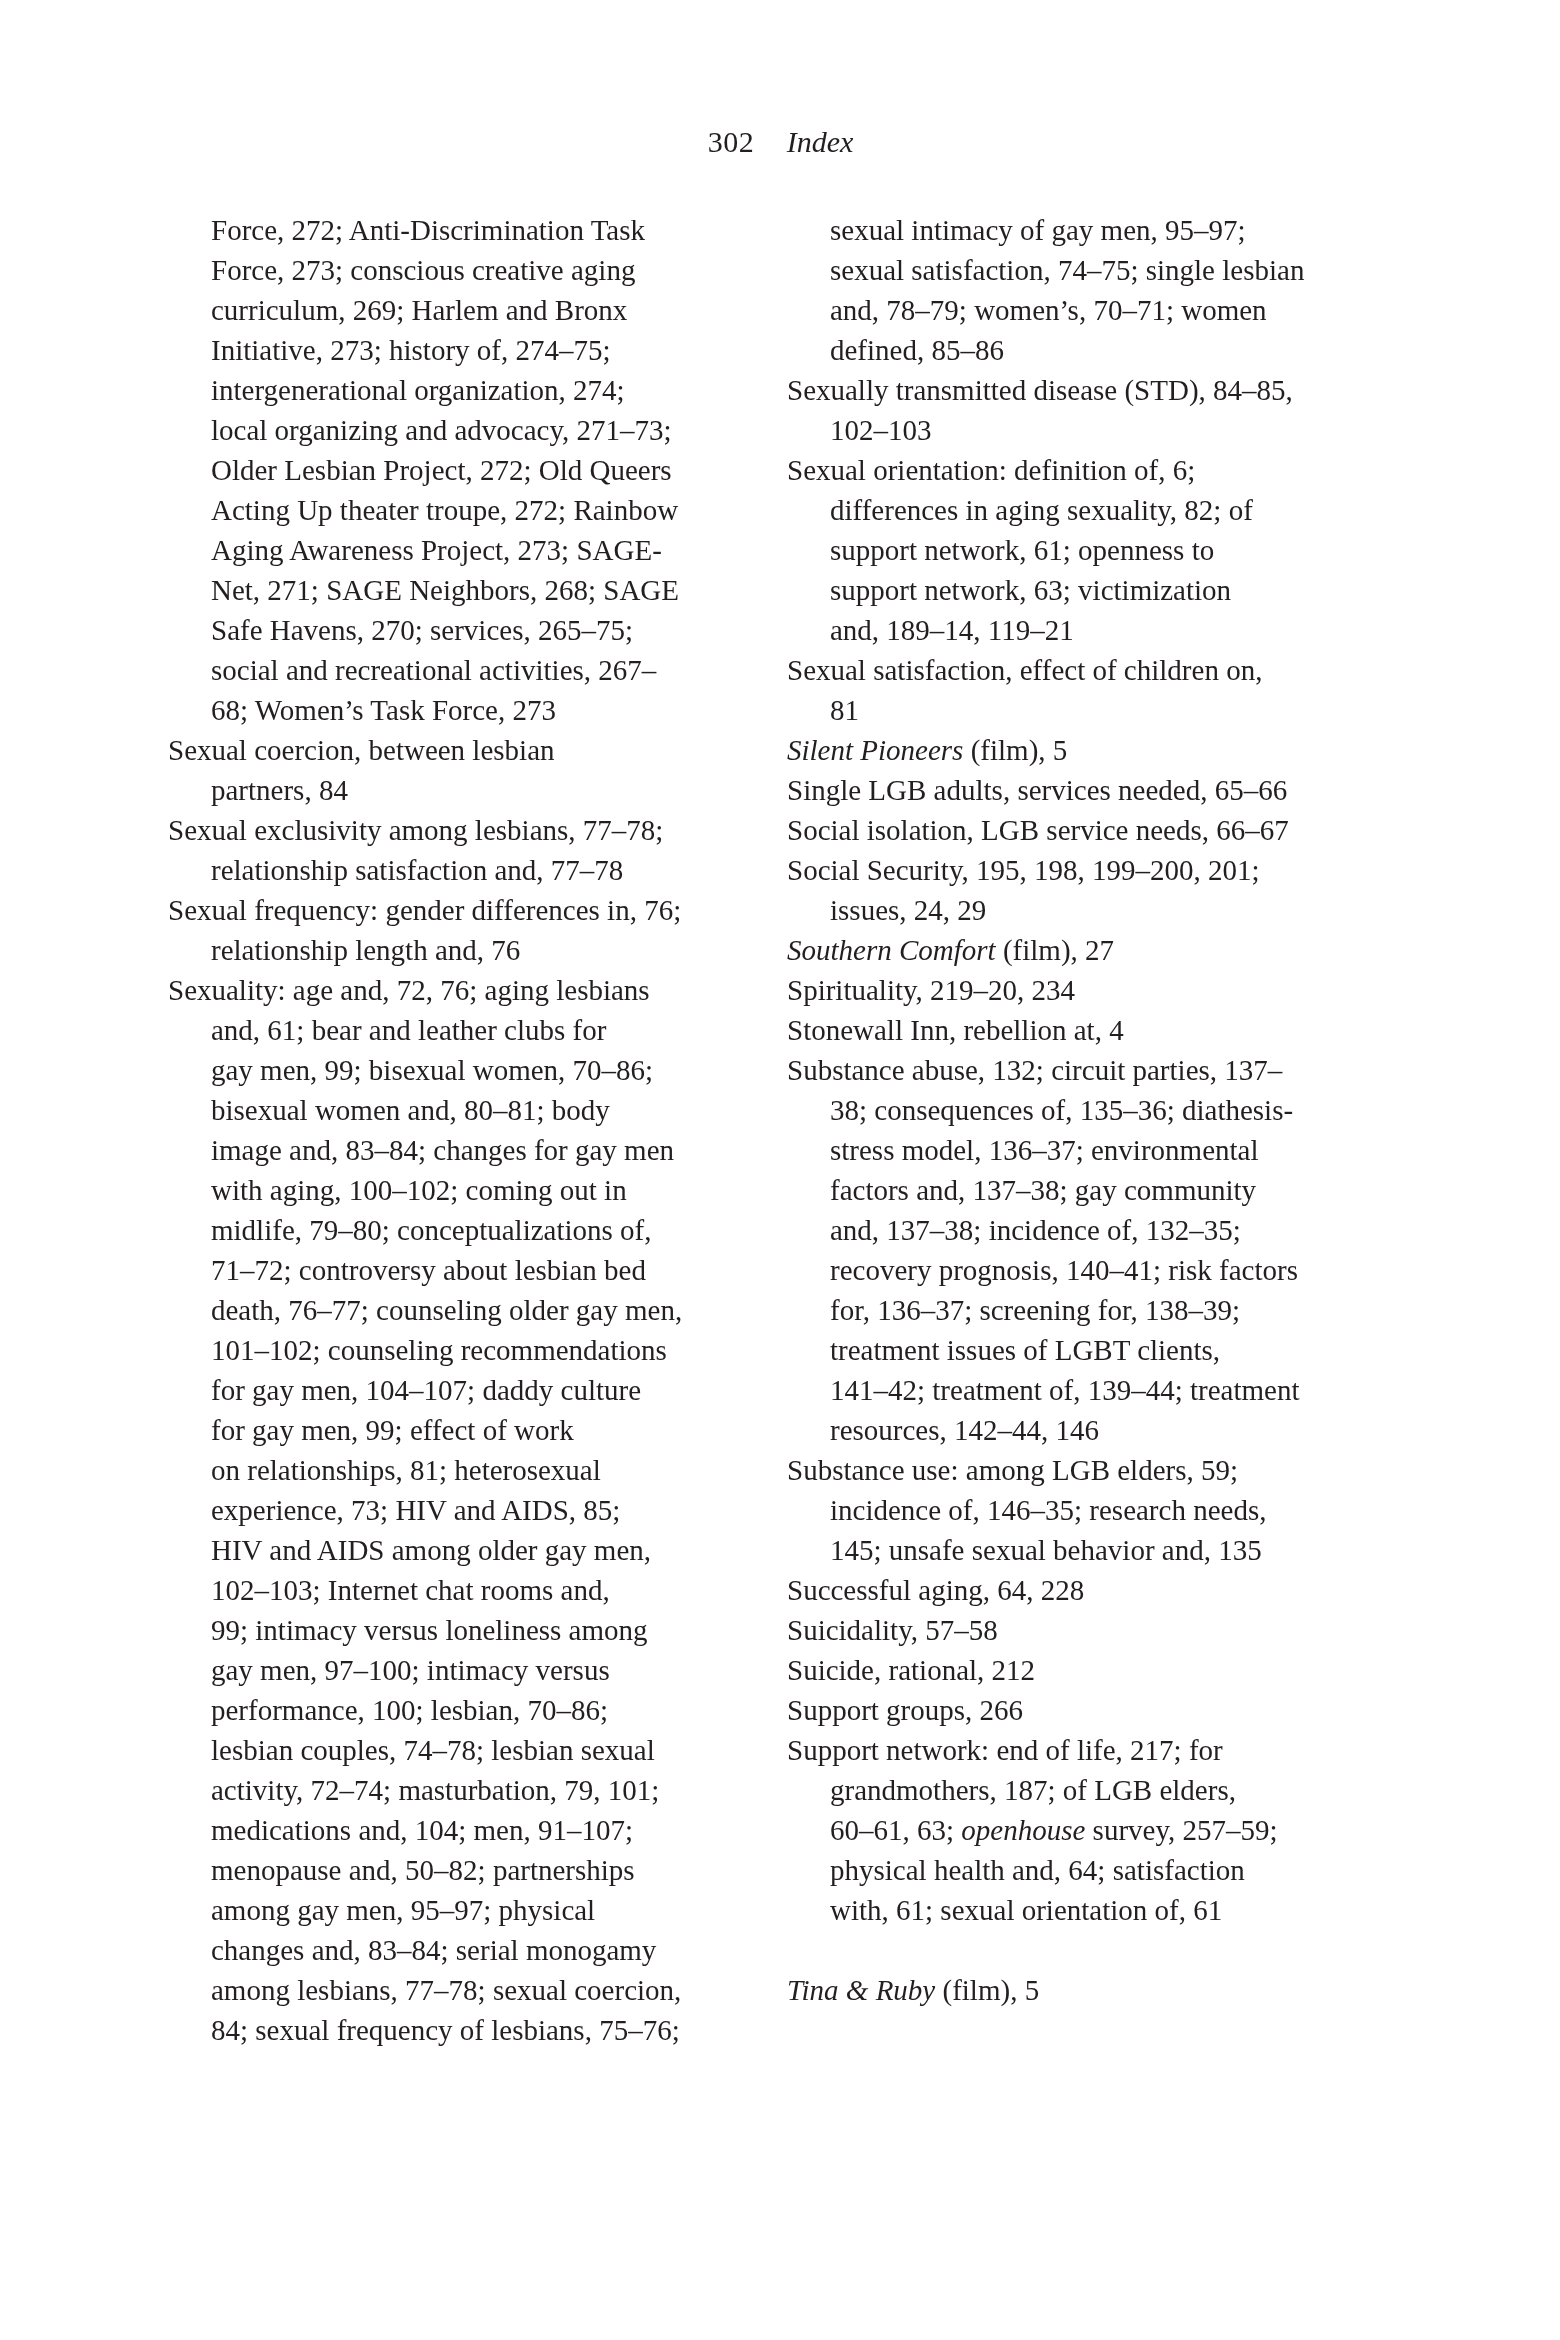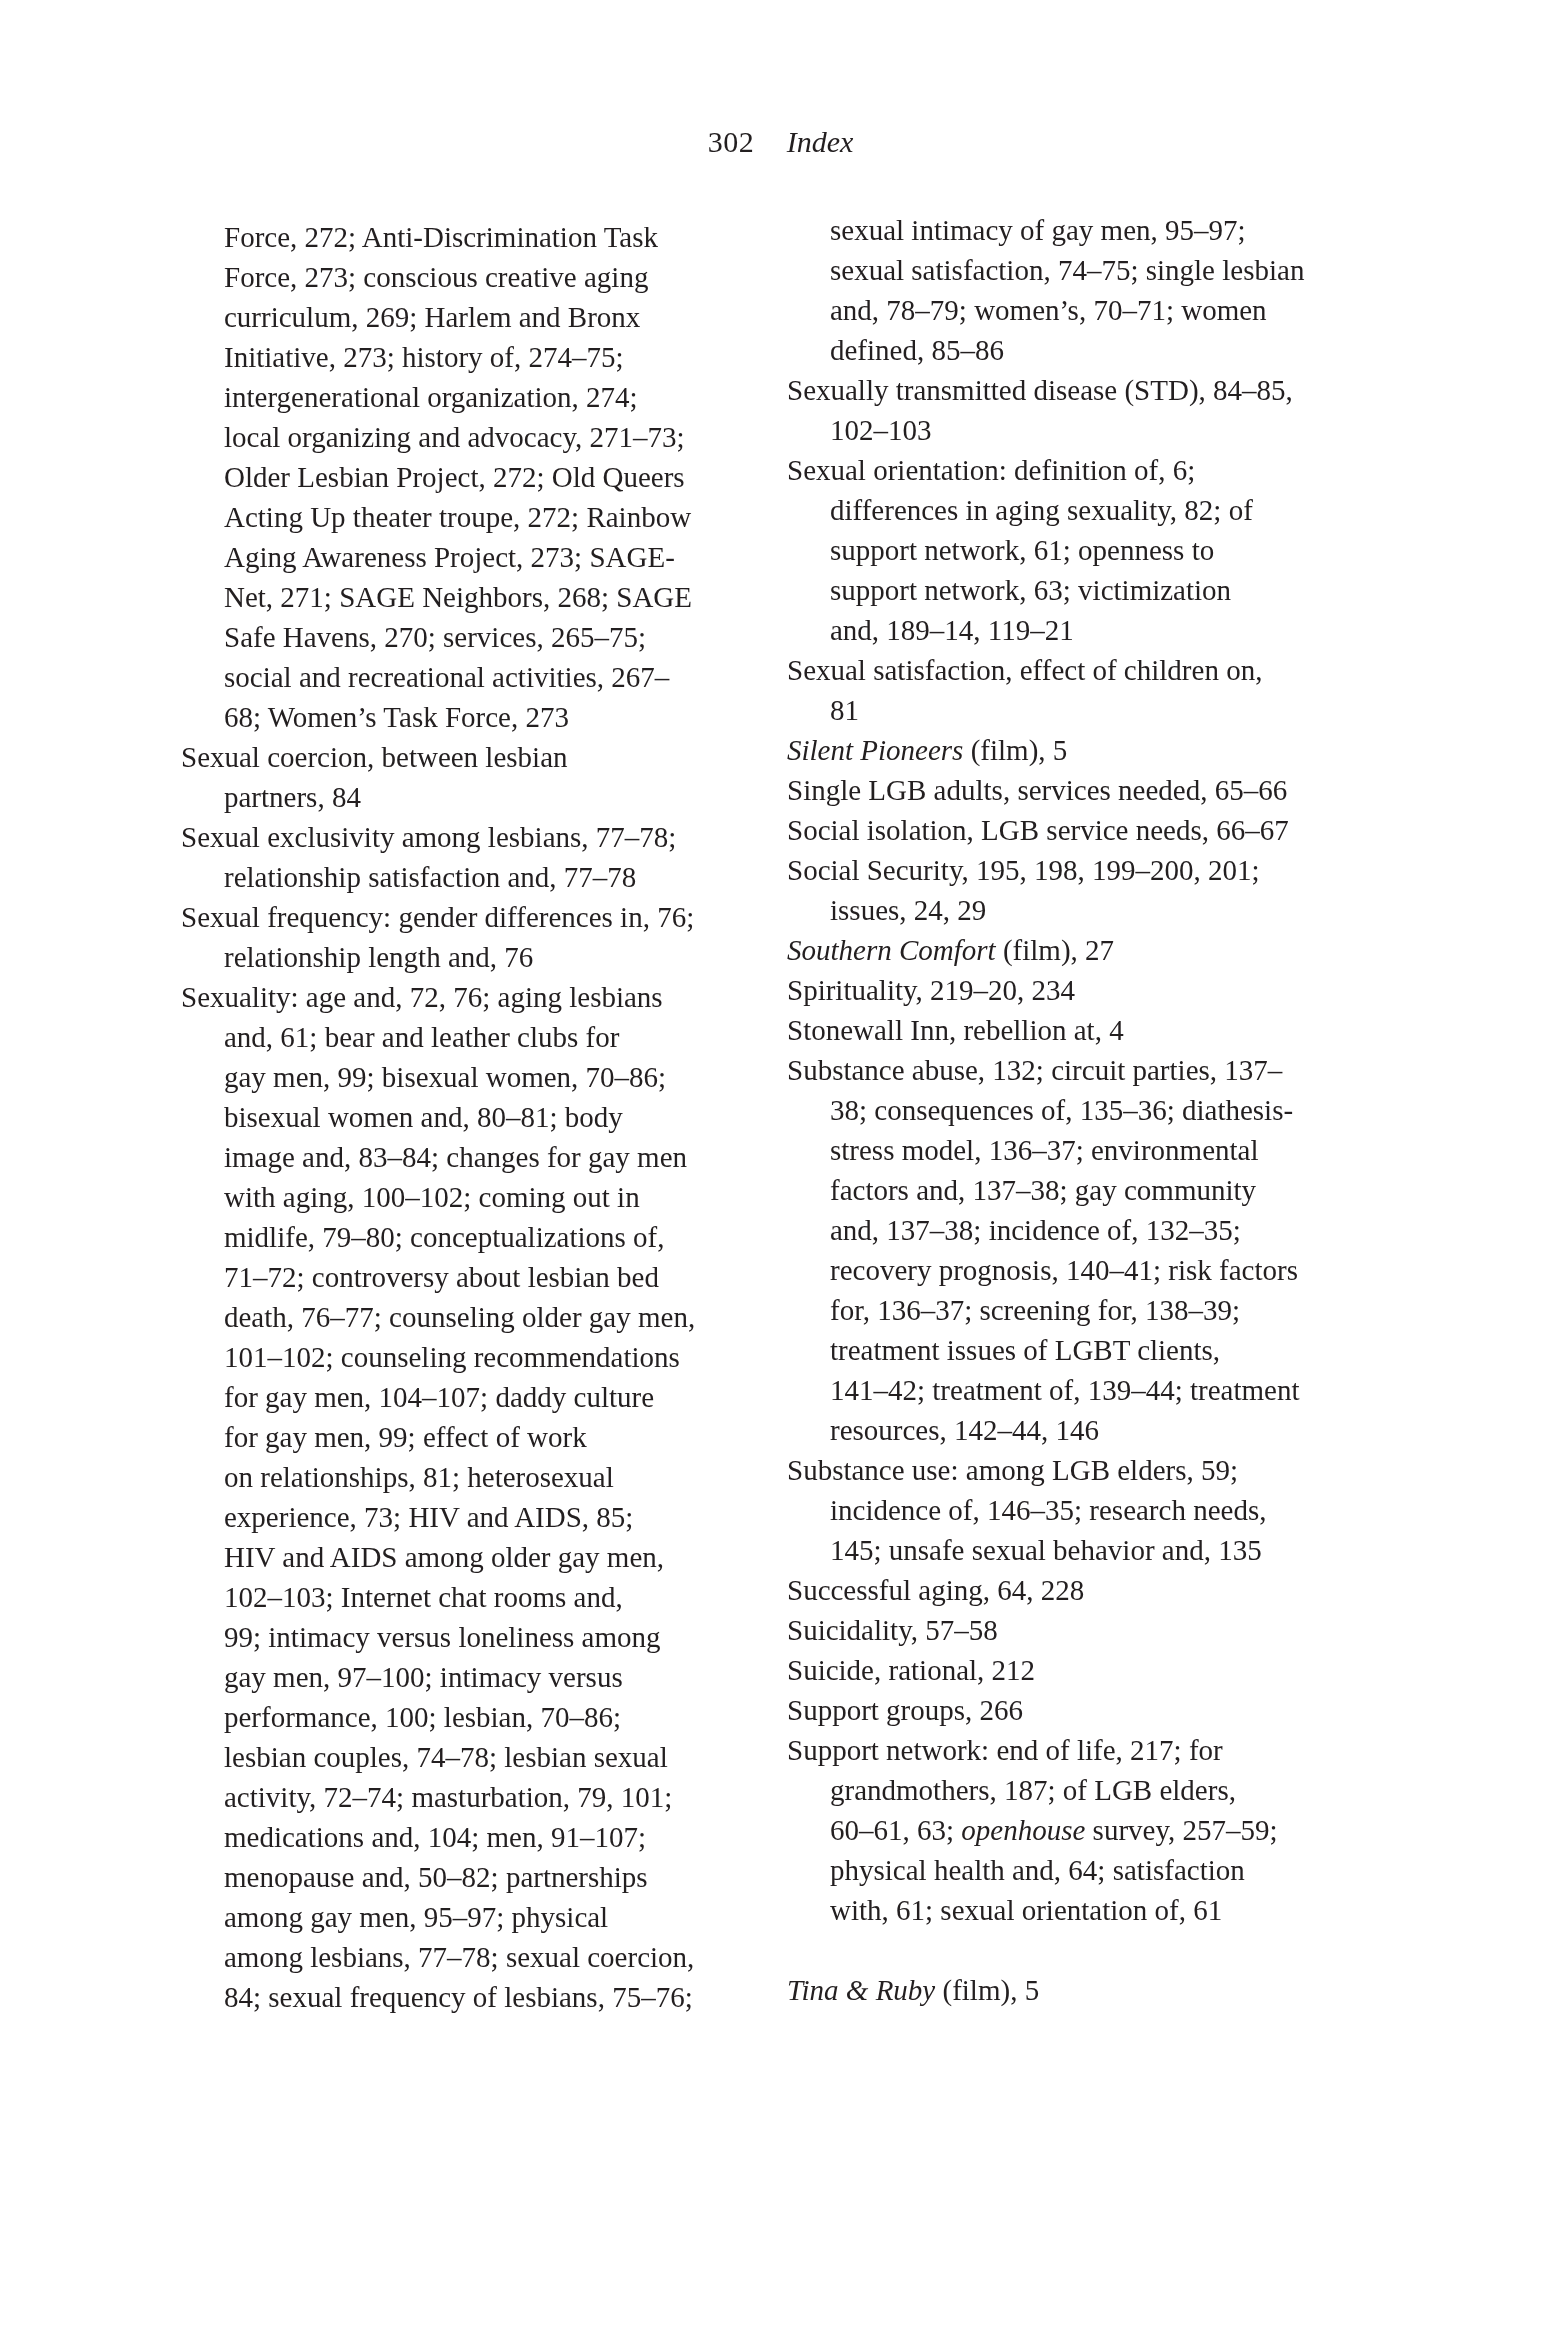--- a/index.html
+++ b/index.html
@@ -3,21 +3,21 @@
 <meta charset="utf-8">
 <style>
   html, body { margin: 0; padding: 0; background: #ffffff; }
   body { width: 1561px; height: 2341px; position: relative; overflow: hidden; }
   .page { position: absolute; left: 0; top: 0; width: 1561px; height: 2341px; background: #ffffff; color: #231f20;
           font-family: "Liberation Serif", "DejaVu Serif", serif; padding-left: 18px; }
   .running-head { position: absolute; top: 122px; left: 0; width: 1561px; text-align: center; font-size: 30px; line-height: 40px; }
   .running-head .folio { display: inline-block; margin-right: 25px; letter-spacing: 0.5px; }
   .running-head .title { display: inline-block; font-style: italic; }
   .column { position: absolute; top: 210px; font-size: 29px; line-height: 40px; }
-  .col-left { left: 181px; width: 574px; margin-top: 7px; }
+  .col-left { left: 168px; width: 574px; }
   .col-right { left: 787px; width: 593px; }
   .line { white-space: nowrap; height: 40px; }
   .line.indent { padding-left: 43px; }
   .line.blank { height: 40px; }
   .it { font-style: italic; }
 </style>
 </head>
 <body>
 
 <div class="page">
@@ -71,20 +71,21 @@
         <div class="line indent"><span>HIV and AIDS among older gay men,</span></div>
         <div class="line indent"><span>102–103; Internet chat rooms and,</span></div>
         <div class="line indent"><span>99; intimacy versus loneliness among</span></div>
         <div class="line indent"><span>gay men, 97–100; intimacy versus</span></div>
         <div class="line indent"><span>performance, 100; lesbian, 70–86;</span></div>
         <div class="line indent"><span>lesbian couples, 74–78; lesbian sexual</span></div>
         <div class="line indent"><span>activity, 72–74; masturbation, 79, 101;</span></div>
         <div class="line indent"><span>medications and, 104; men, 91–107;</span></div>
         <div class="line indent"><span>menopause and, 50–82; partnerships</span></div>
         <div class="line indent"><span>among gay men, 95–97; physical</span></div>
+        <div class="line indent"><span>changes and, 83–84; serial monogamy</span></div>
         <div class="line indent"><span>among lesbians, 77–78; sexual coercion,</span></div>
         <div class="line indent"><span>84; sexual frequency of lesbians, 75–76;</span></div>
       </div>
     </div>
   <div class="column col-right">
       <div>
         <div class="line indent"><span>sexual intimacy of gay men, 95–97;</span></div>
         <div class="line indent"><span>sexual satisfaction, 74–75; single lesbian</span></div>
         <div class="line indent"><span>and, 78–79; women’s, 70–71; women</span></div>
         <div class="line indent"><span>defined, 85–86</span></div>

